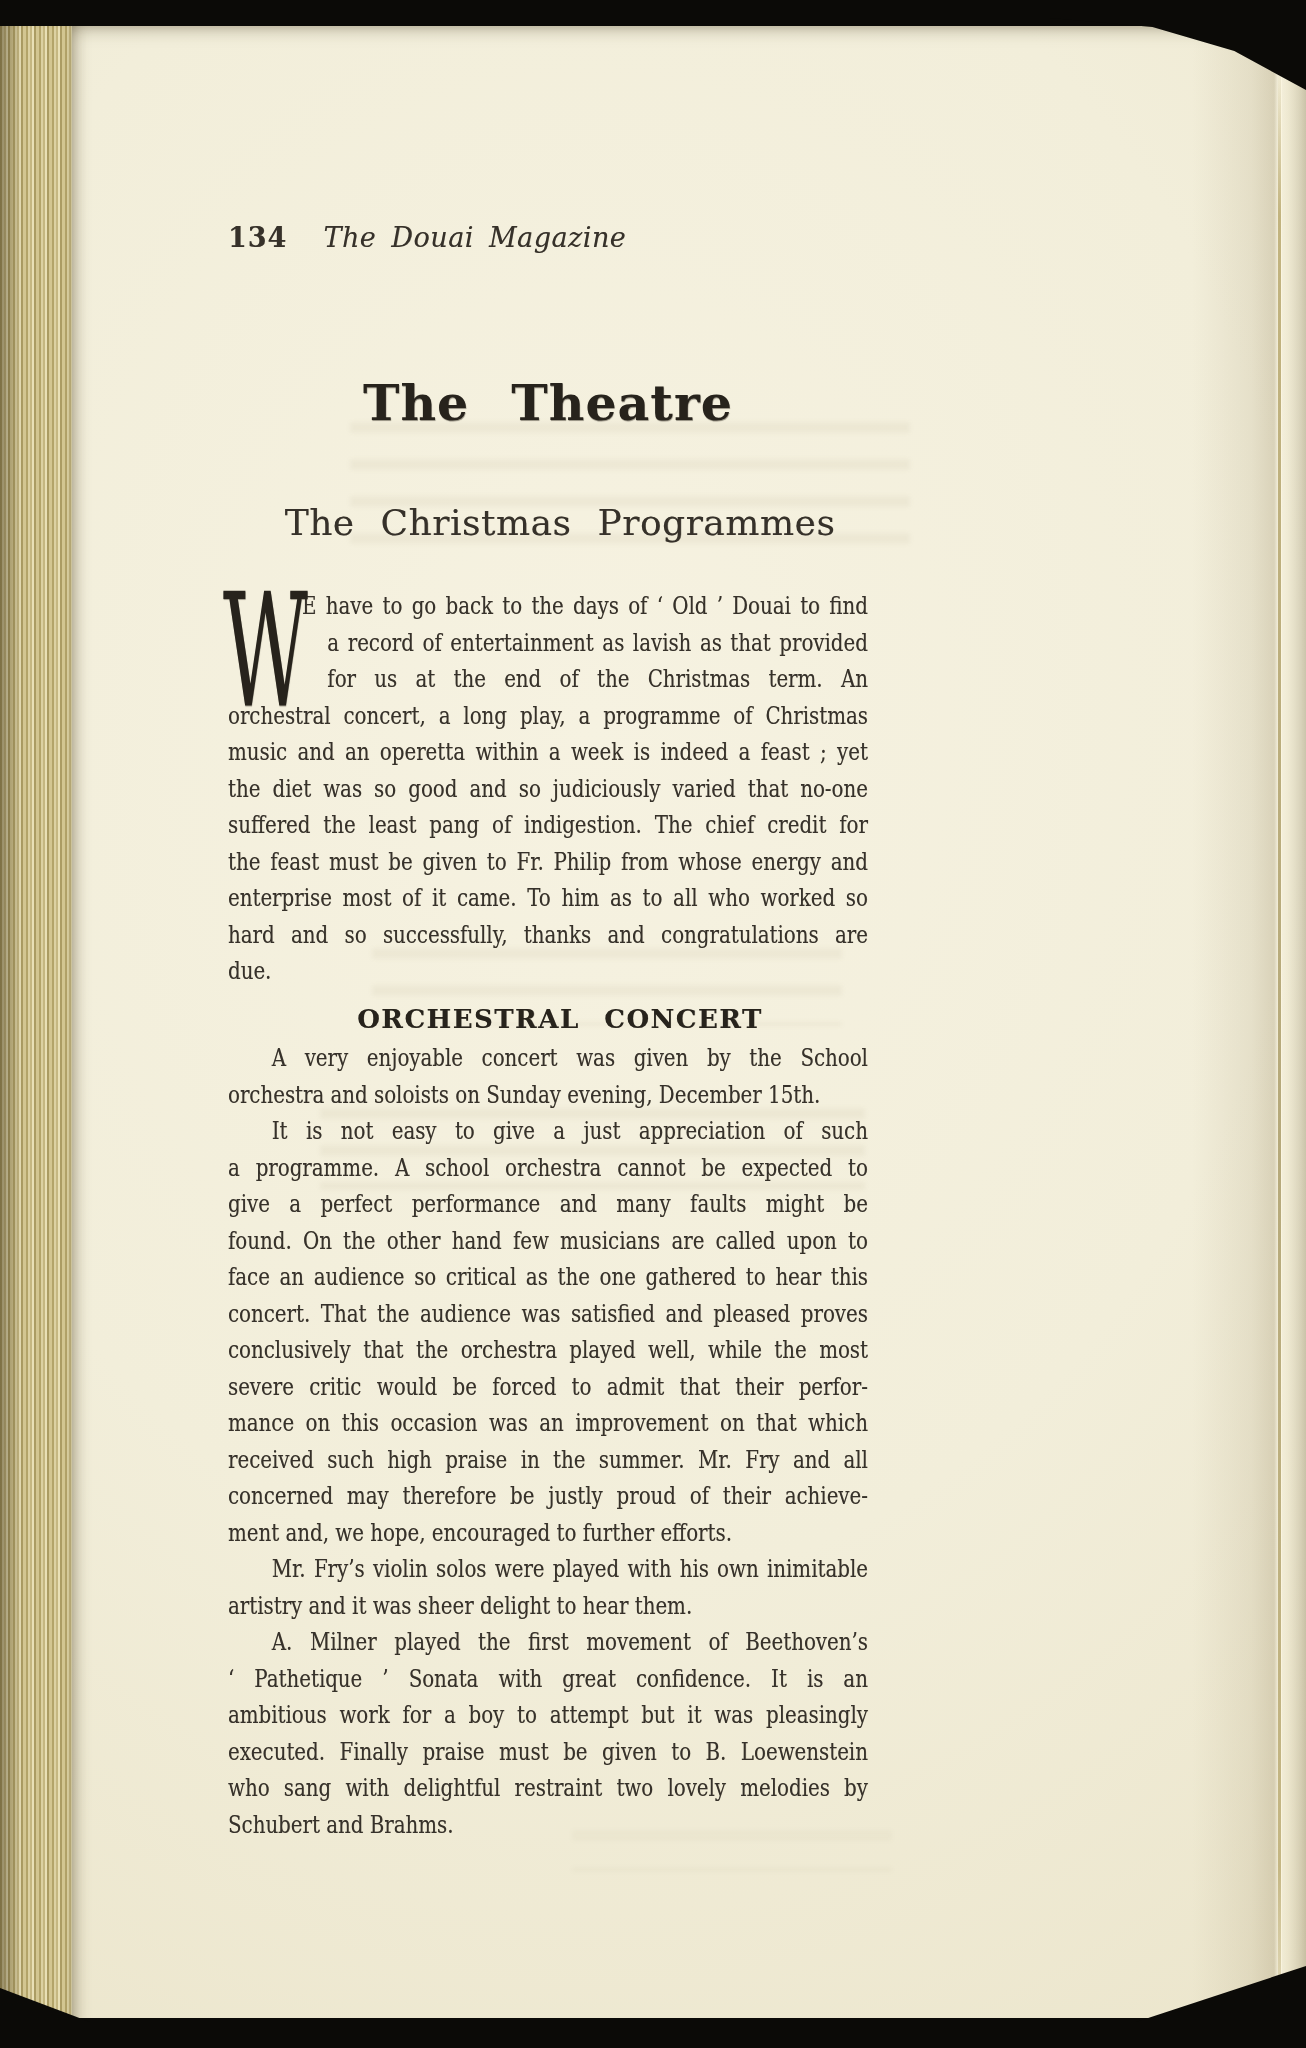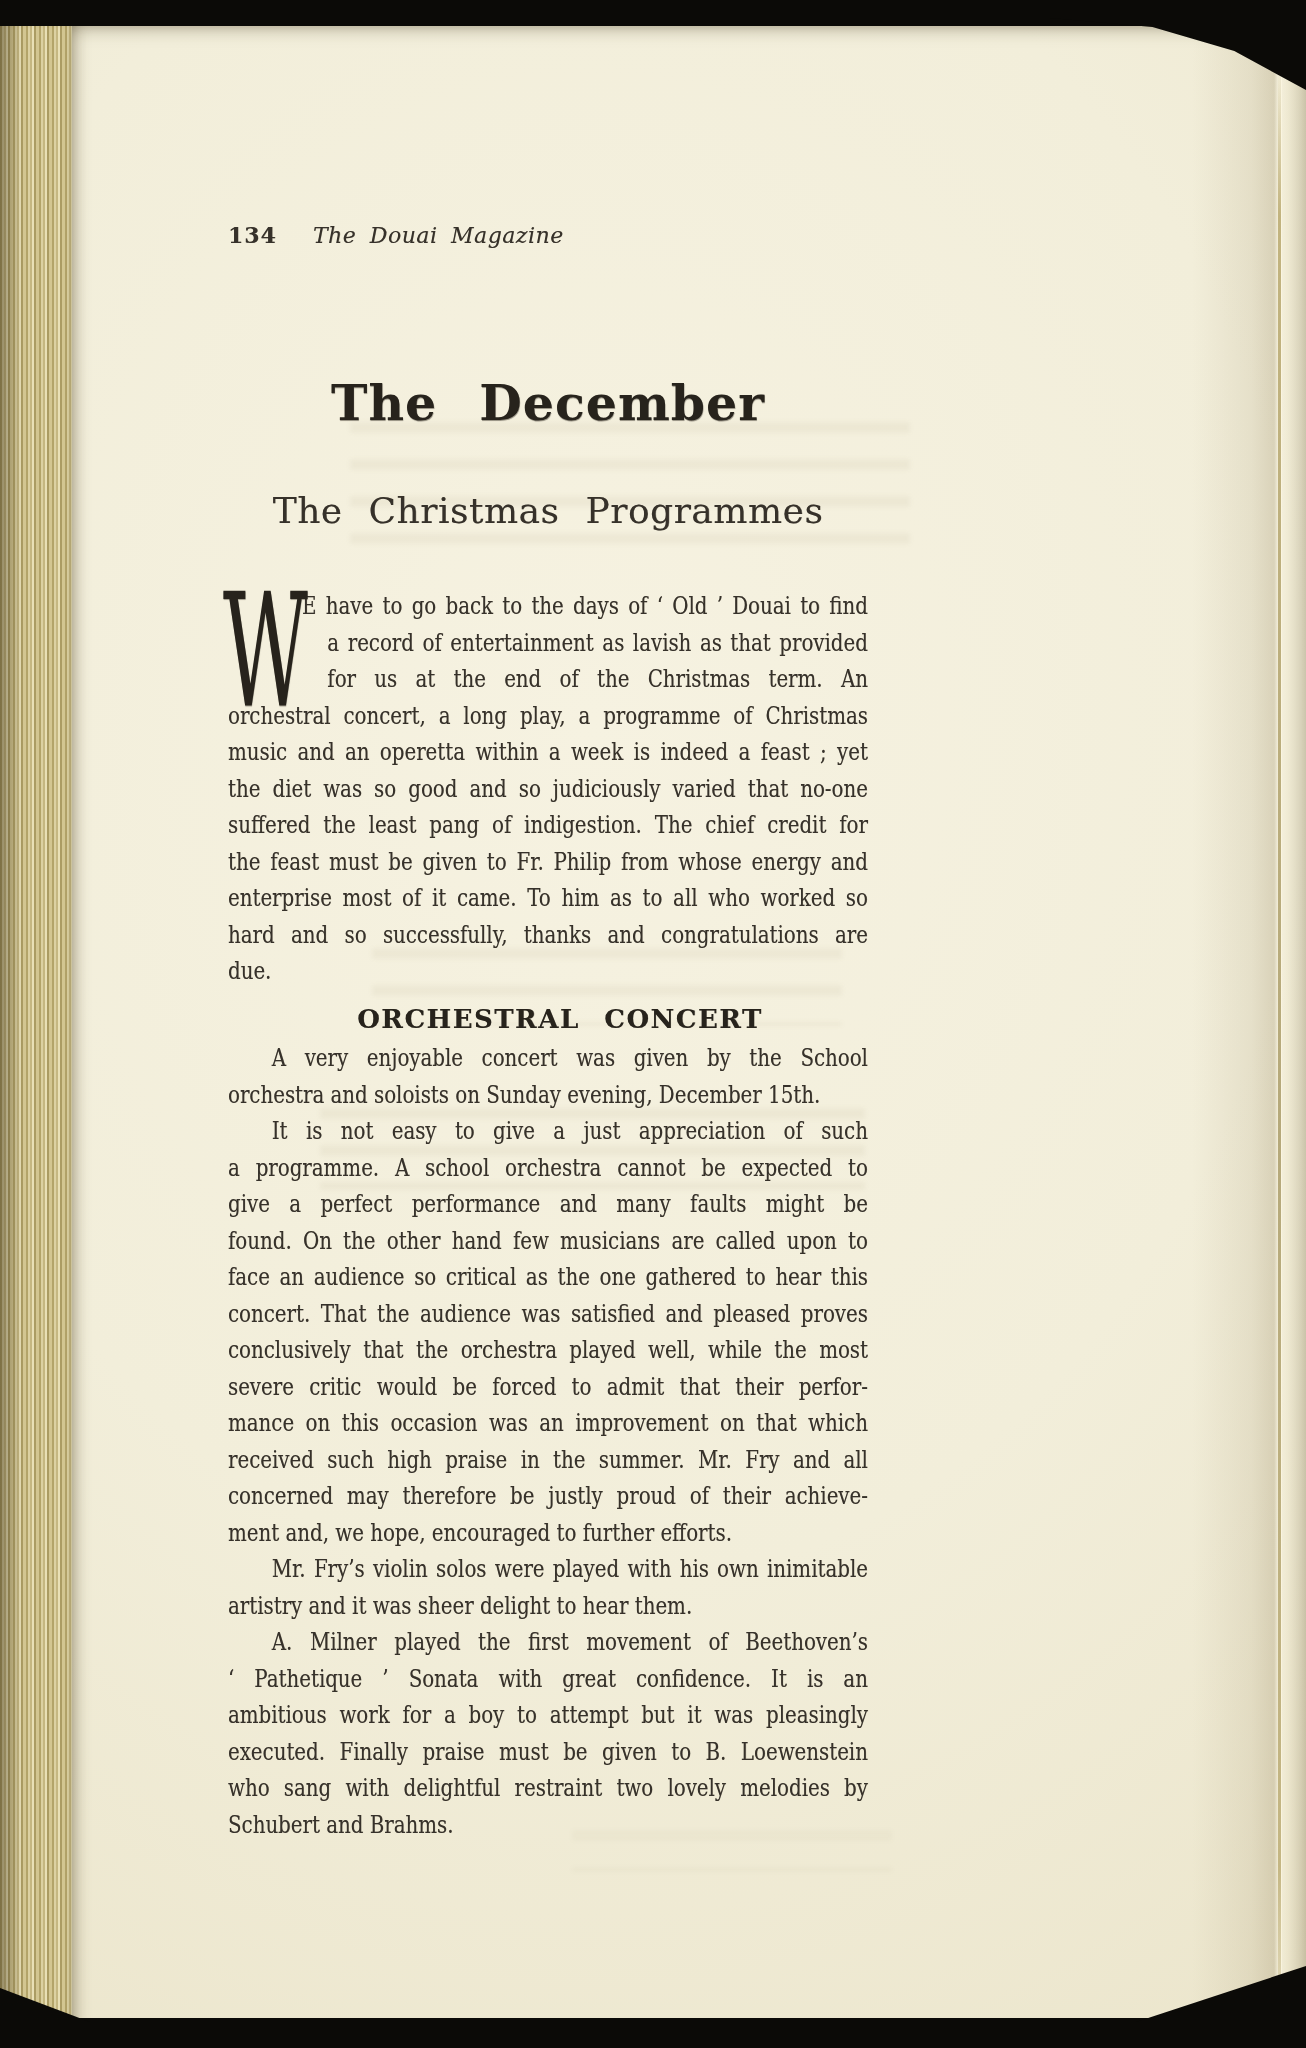--- a/index.html
+++ b/index.html
@@ -68,33 +68,33 @@
   .ghost{position:absolute;opacity:.55;filter:blur(2px);pointer-events:none;
     background:repeating-linear-gradient(180deg, rgba(138,126,86,.12) 0 11px, rgba(0,0,0,0) 11px 37px);}
   .g1{left:278px;top:398px;width:560px;height:126px;}
   .g2{left:300px;top:924px;width:470px;height:78px;}
   .g3{left:248px;top:1084px;width:545px;height:82px;}
   .g4{left:500px;top:1806px;width:320px;height:42px;opacity:.35;}
 
   
   .page *{color:var(--ink);}
   .pheader{
-    position:absolute;left:156px;top:198px;font-size:22px;white-space:nowrap;
+    position:absolute;left:156px;top:198px;font-size:27px;white-space:nowrap;
     text-shadow:.3px .4px .6px rgba(55,48,35,.45);
   }
   .pheader .pnum{font-weight:700;margin-right:36px;letter-spacing:1px;}
   .pheader .pmag{font-style:italic;letter-spacing:.5px;word-spacing:6px;}
 
   .title{
     position:absolute;left:156px;top:350px;width:640px;margin:0;text-align:center;
     font-size:49px;font-weight:700;color:var(--ink-bold);letter-spacing:1px;word-spacing:24px;
     text-shadow:.4px .5px .7px rgba(40,34,24,.45);
   }
   .subtitle{
-    position:absolute;left:156px;top:466px;width:640px;margin:0;text-align:center;
+    position:absolute;left:156px;top:466px;width:640px;margin:12px;text-align:center;
     font-size:36px;font-weight:400;letter-spacing:.5px;word-spacing:14px;
     text-shadow:.3px .4px .6px rgba(50,44,32,.4);
   }
   .secheading{
     position:absolute;left:156px;top:968px;width:640px;margin:12px;text-align:center;
     font-size:26px;font-weight:700;color:var(--ink-bold);letter-spacing:1.5px;word-spacing:14px;
     text-shadow:.3px .4px .5px rgba(40,34,24,.4);
   }
 
   .textblock{
@@ -133,21 +133,21 @@
     <div class="ghost g2"></div>
     <div class="ghost g3"></div>
     <div class="ghost g4"></div>
     <div class="gutter-shade"></div>
     <div class="crease"></div>
 
     <div class="pheader">
       <span class="pnum">134</span><span class="pmag">The Douai Magazine</span>
     </div>
 
-    <h1 class="title">The December</h1>
+    <h1 class="title">The Theatre</h1>
     <h2 class="subtitle">The Christmas Programmes</h2>
 
     <div class="lead textblock">
       <span class="dropcap">W</span>
       <div class="lines">
           <div class="line">E have to go back to the days of ‘ Old ’ Douai to find</div>
           <div class="line">a record of entertainment as lavish as that provided</div>
           <div class="line">for us at the end of the Christmas term.  An</div>
           <div class="line">orchestral concert, a long play, a programme of Christmas</div>
           <div class="line">music and an operetta within a week is indeed a feast ; yet</div>

